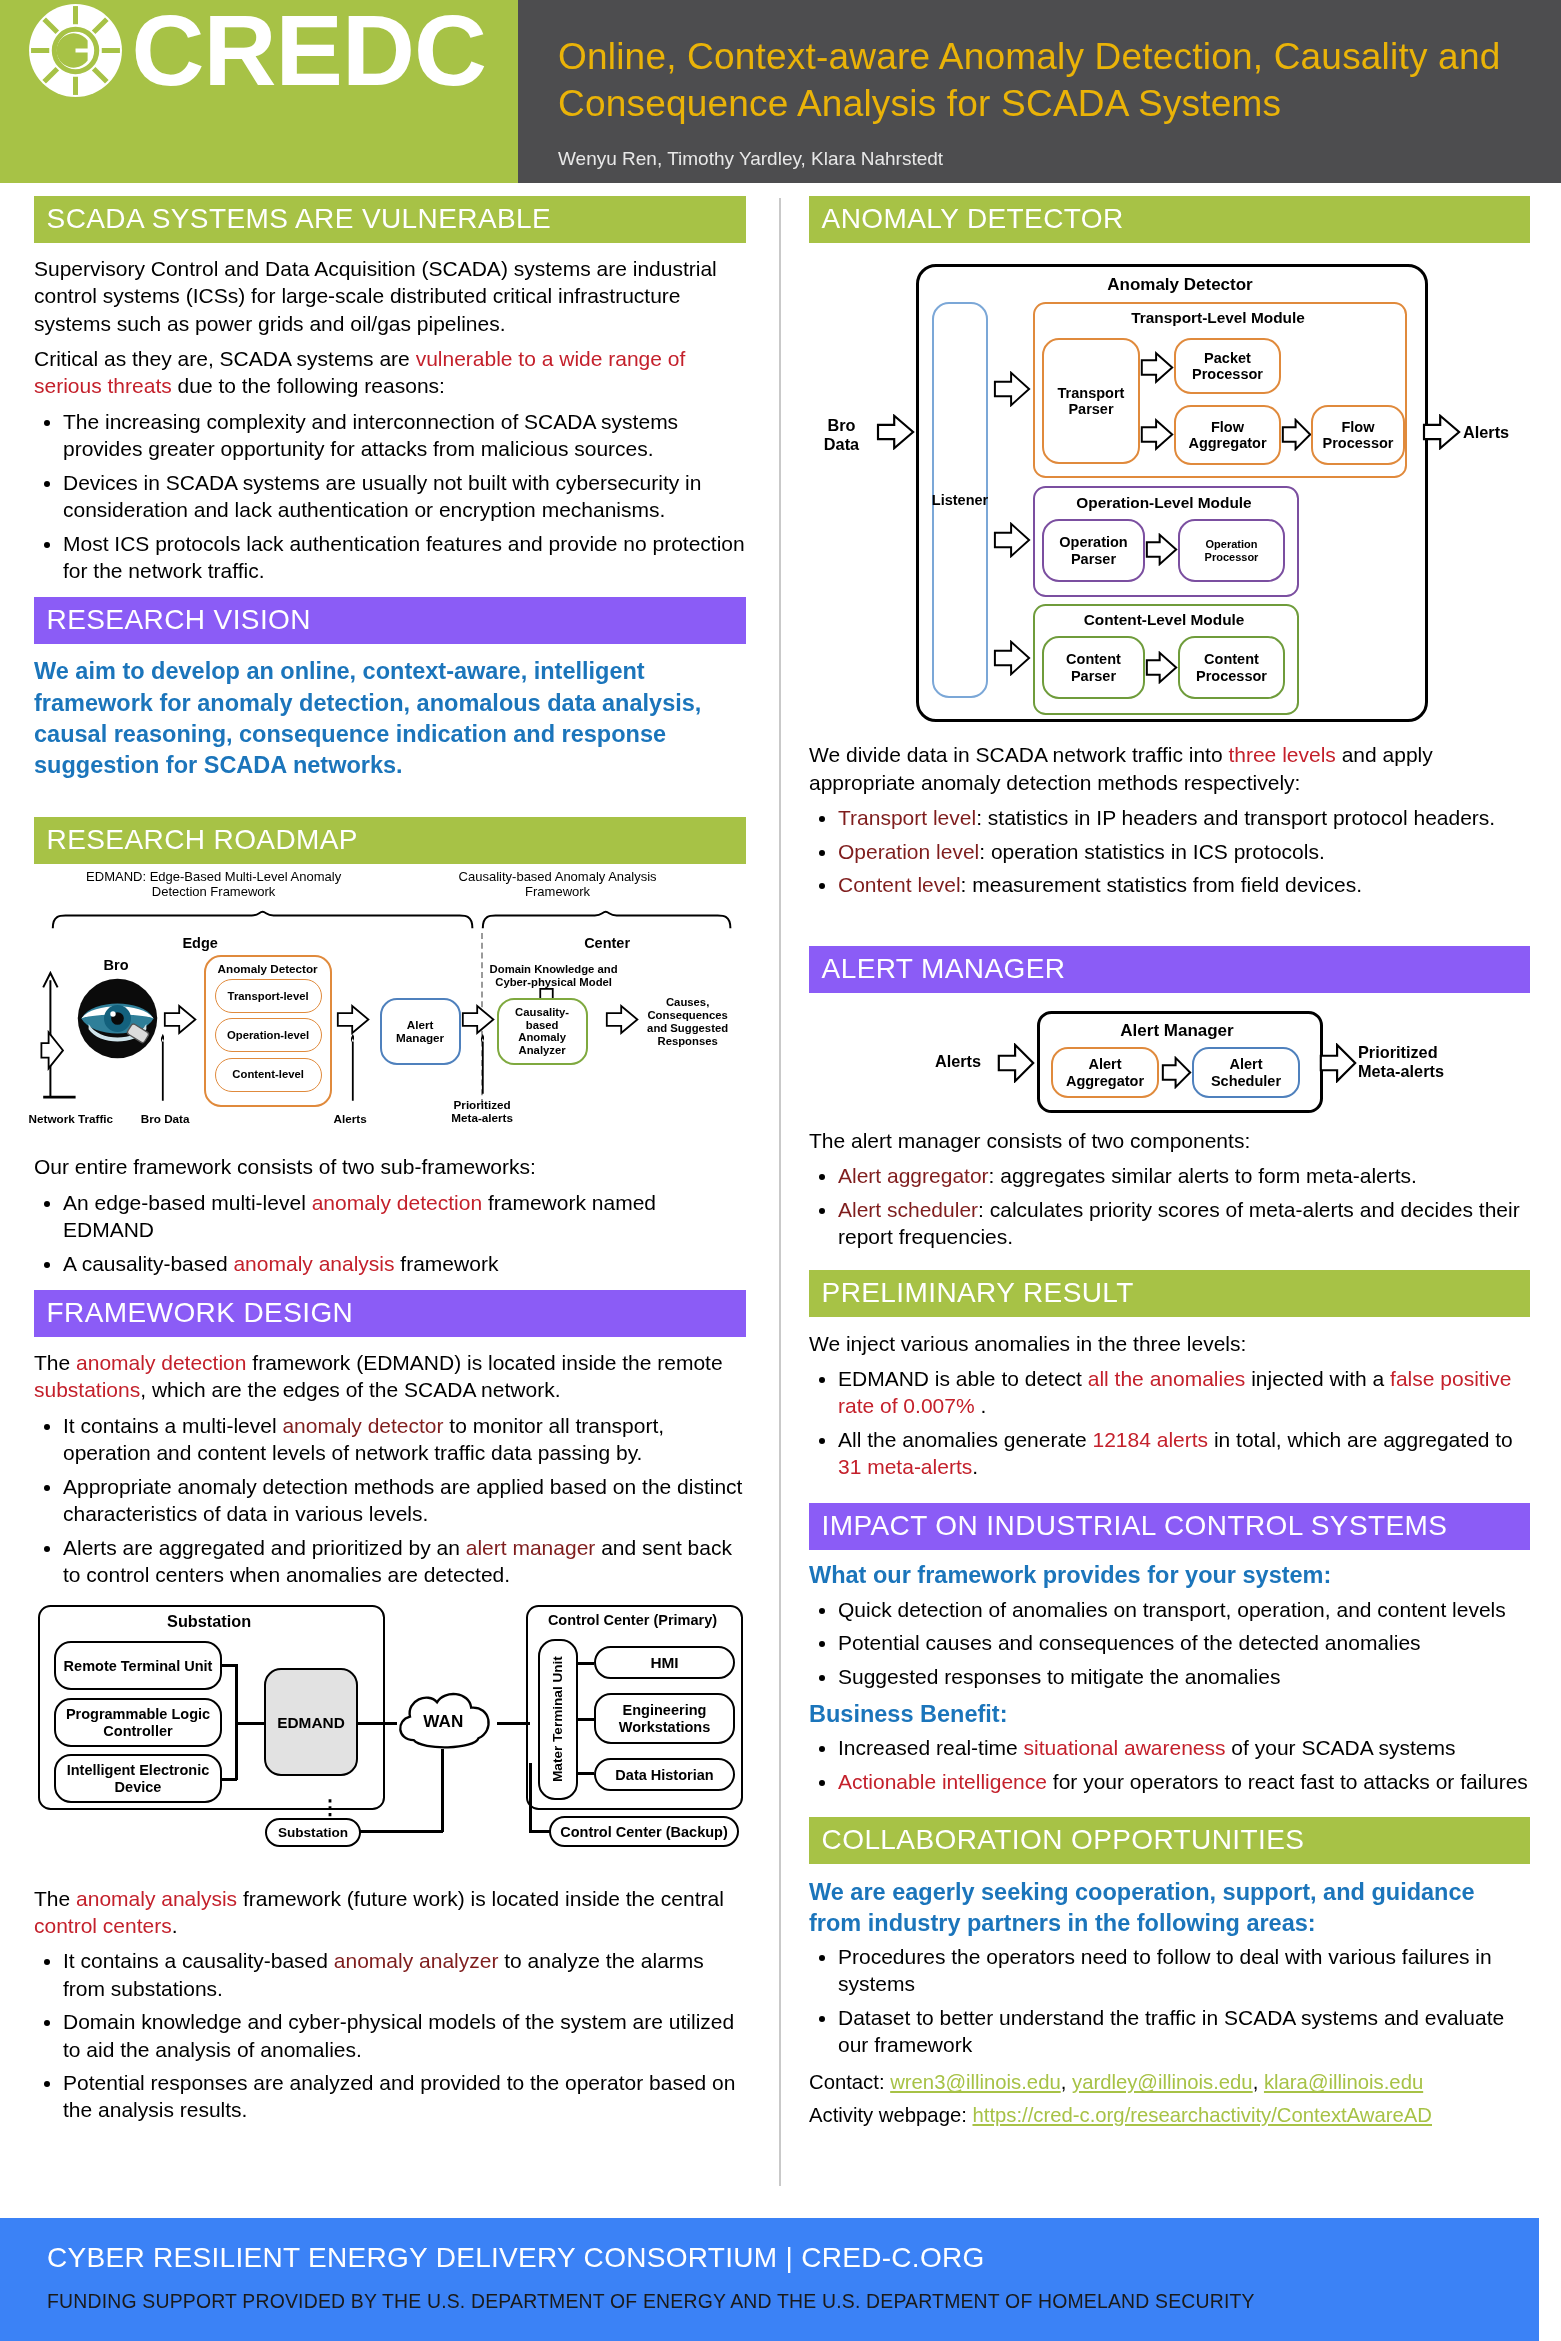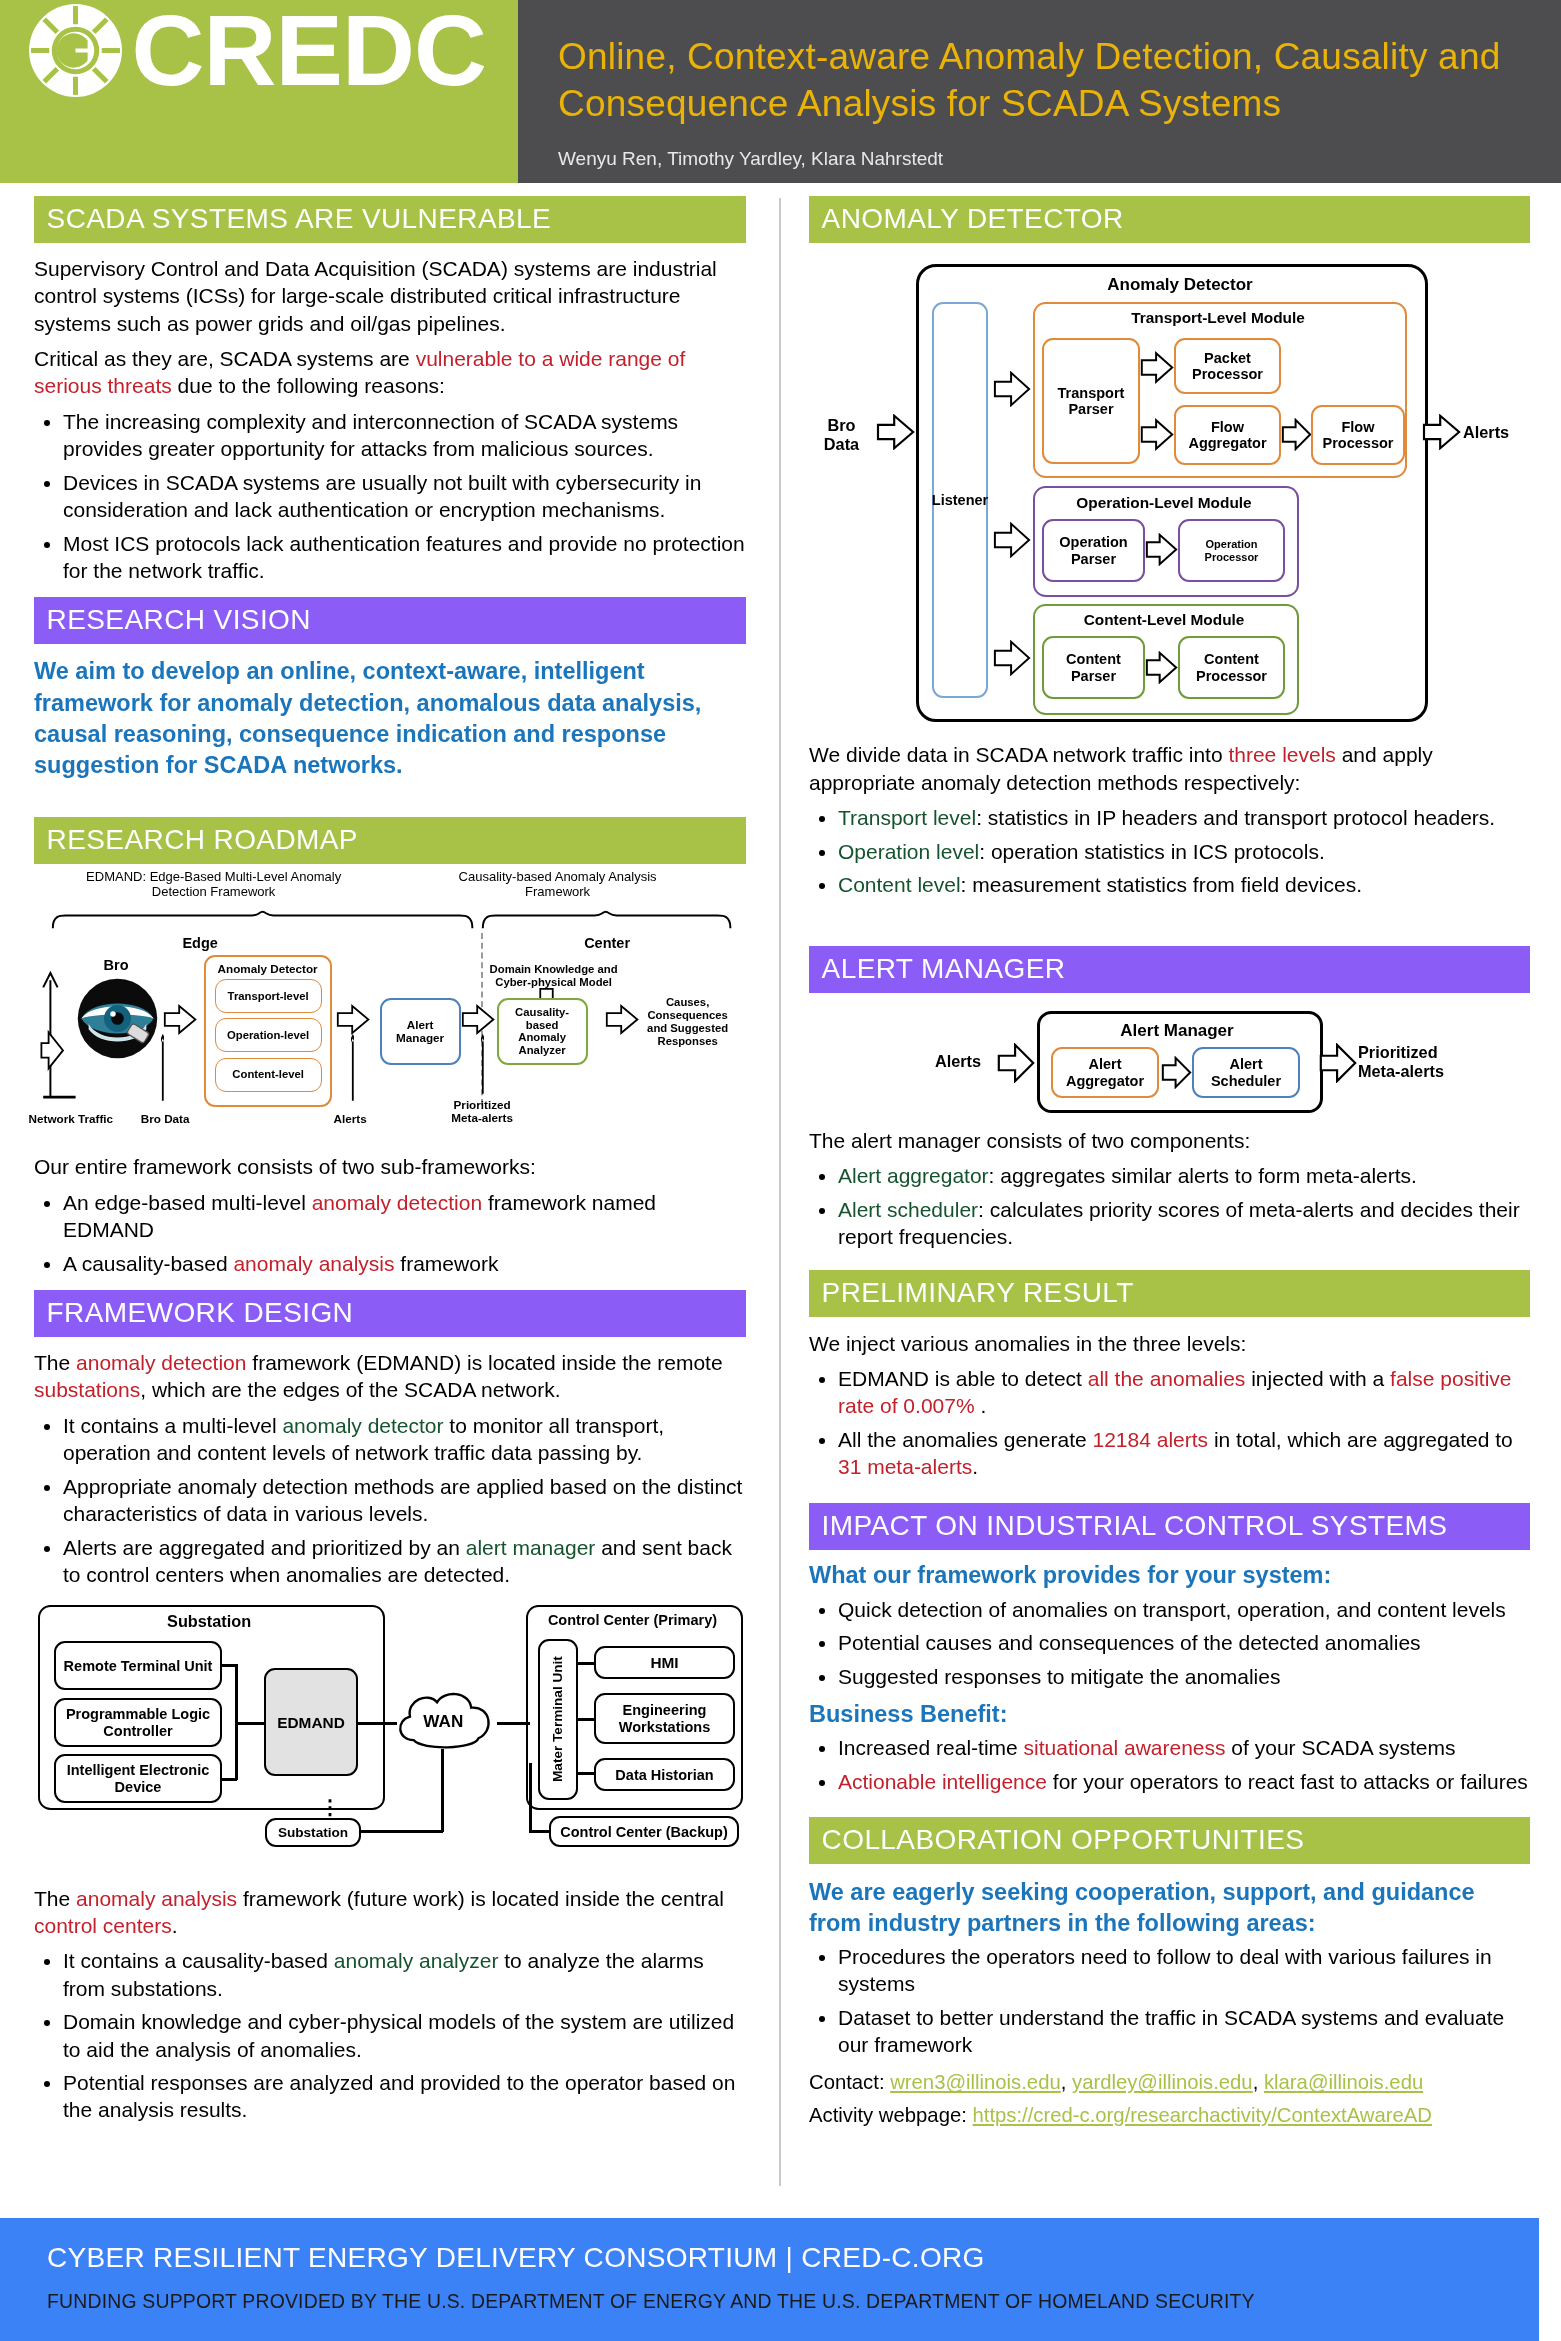--- a/index.html
+++ b/index.html
@@ -26,36 +26,36 @@
        padding:8.1px 0 8.1px 12.6px;line-height:1.1;margin:0 0 12.6px 0;}
   .sec.green{background:#a7c246;}
   .sec.gray{background:#8b5cf6;}
 
   
   p.body,li.body{font-size:21px;line-height:1.30;margin:0 0 8.1px 0;}
   ul.body{margin:1.8px 0 11px 0;padding-left:29px;}
   ul.body li{margin-bottom:6.3px;}
   ul.body li::marker{font-size:20px;}
   .red{color:#c4202b;}
-  .blue{color:#14532d;margin-top:24px;}
+  .blue{color:#7f1d1d;margin-top:24px;}
   p.vision{font-size:23.5px;line-height:1.33;font-weight:700;color:#1b75bb;margin:5.4px 0 3.6px 0;}
   p.subhead{font-size:23.5px;font-weight:700;color:#1b75bb;margin:9px 0 6.3px 0;}
   p.contact{font-size:20.3px;line-height:1.35;margin:0;}
   a.lnk{color:#a7c246;text-decoration:underline;}
 
   
   .footer{position:absolute;left:0;top:2218px;width:1539px;height:124px;background:#3b82f6;box-sizing:border-box;padding:23.5px 0 0 47px;}
   .footer .f1{color:#fff;font-size:28px;letter-spacing:0.3px;}
   .footer .f2{color:#1a1a1a;font-size:19.4px;margin-top:16.3px;letter-spacing:0.2px;}
 
   
   .dg{position:relative;}
   .bx{position:absolute;box-sizing:border-box;display:flex;align-items:center;justify-content:center;text-align:center;
       font-weight:700;line-height:1.12;background:#fff;}
-  .rr{border-radius:11px;}
+  .rr{border-radius:17px;}
   .lbl{position:absolute;font-weight:700;text-align:center;line-height:1.15;}
   .lbl.norm{font-weight:400;}
   .ln{position:absolute;background:#000;}
 </style>
 </head>
 <body>
 
 <div class="hdr">
   <div class="hdr-logo">
     <div class="logo-mark">

